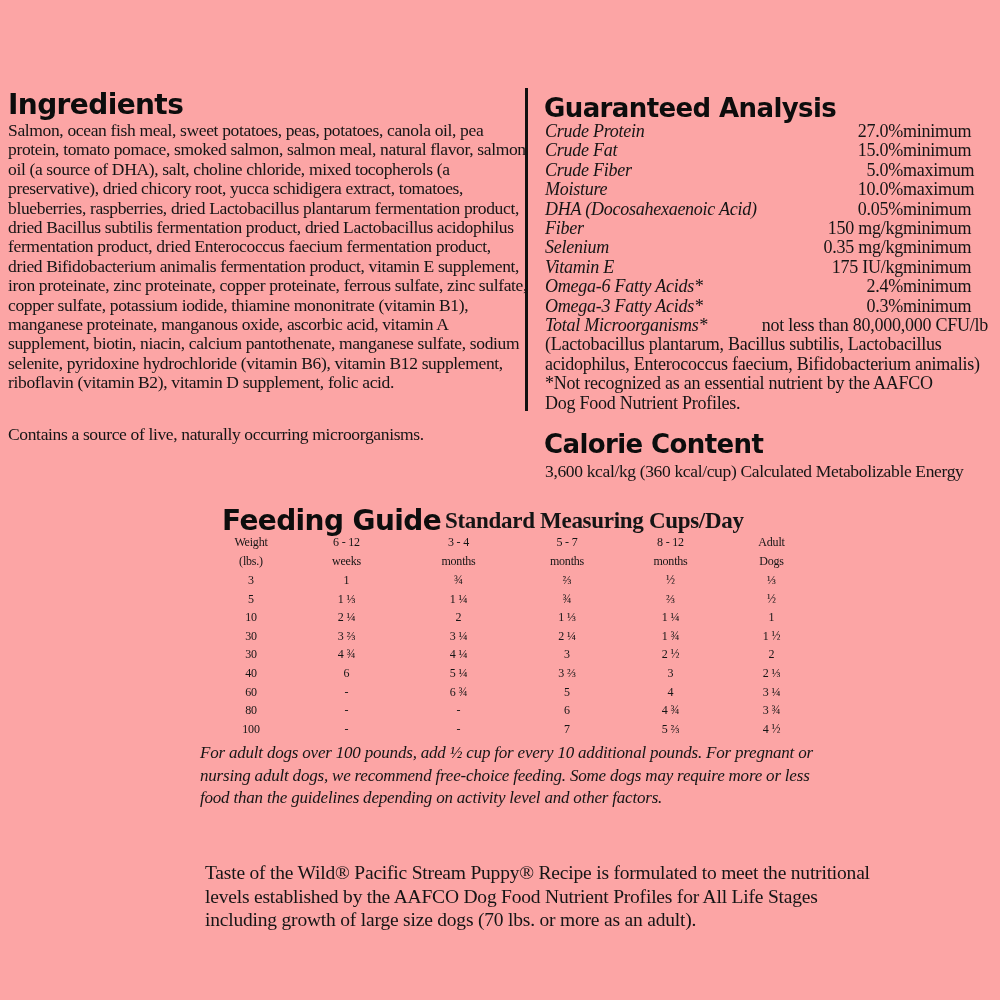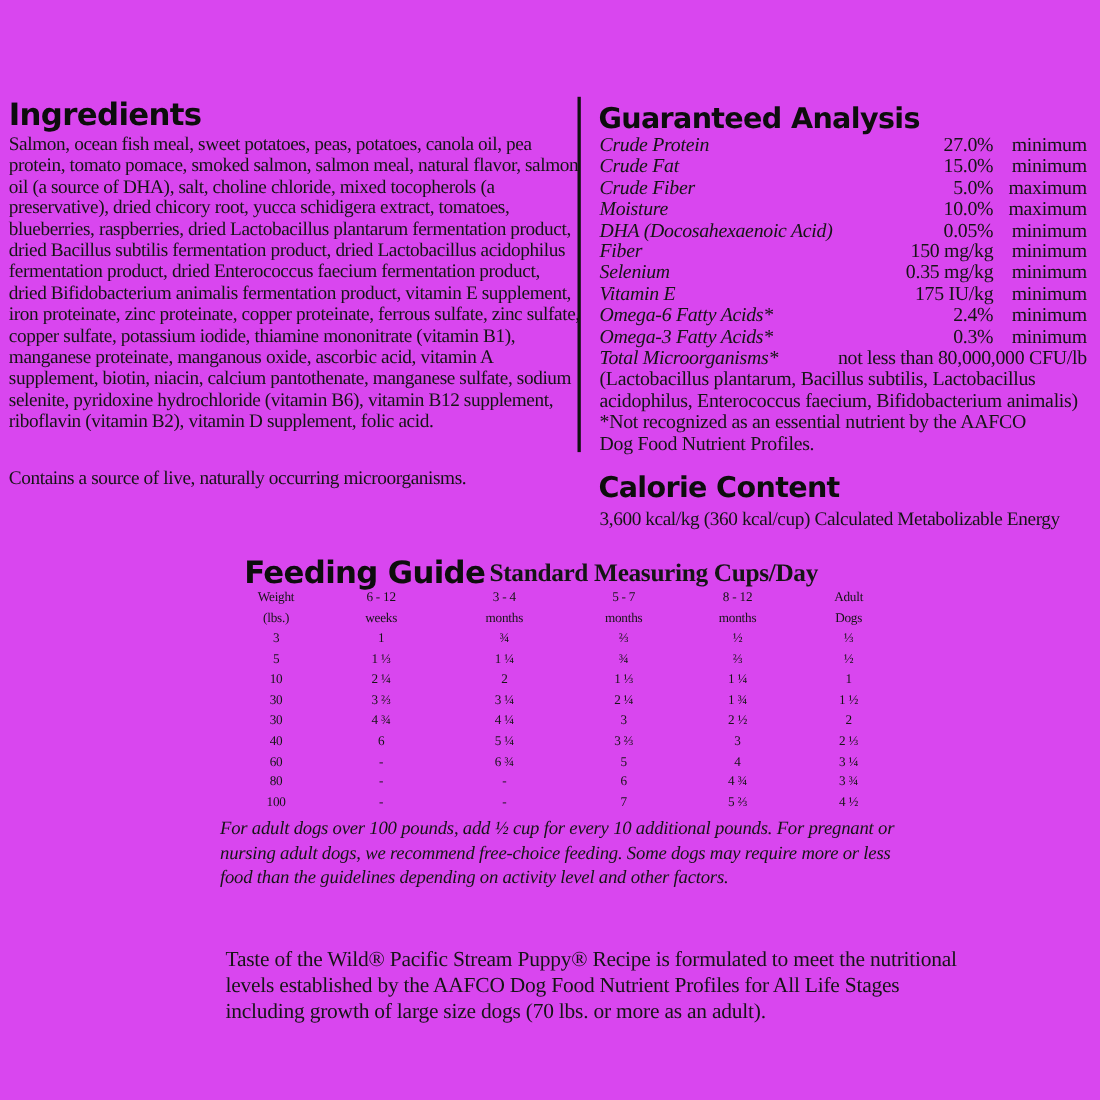--- a/index.html
+++ b/index.html
@@ -1,37 +1,37 @@
 <!DOCTYPE html>
 <html><head>
 <meta charset="utf-8">
 <style>
   html,body{margin:0;padding:0;background:#ffffff;}
-  .page{position:relative;width:1000px;height:1000px;background:#d946ef;color:#151515;
+  .page{position:relative;width:1000px;height:1000px;background:#fca5a5;color:#151515;
         font-family:"Liberation Serif","DejaVu Serif",serif;overflow:hidden;}
   .abs{position:absolute;}
   .h1{font-family:"DejaVu Sans","Liberation Sans",sans-serif;font-weight:800;letter-spacing:-0.6px;color:#0d0d0d;}
   .serifbody{font-size:17.5px;letter-spacing:-0.35px;line-height:19.4px;}
 
   
   .ing-head{left:8px;top:88px;font-size:28px;}
   .ing-body{left:8px;top:121px;width:520px;}
   .ing-note{left:8px;top:424px;width:520px;font-size:17.5px;letter-spacing:-0.35px;}
 
   
   .divider{left:525px;top:88px;width:2.5px;height:323px;background:#111;}
 
   
   .ga-head{left:544px;top:93px;font-size:26px;}
   .ga-block{left:545px;top:122px;width:443px;font-size:18px;letter-spacing:-0.25px;line-height:19.4px;}
   .ga-row{display:grid;grid-template-columns:auto 1fr 85px;}
   .ga-row-wide{display:grid;grid-template-columns:auto 1fr;}
   .ga-label{white-space:nowrap;text-align:left;font-style:italic;}
   .ga-value{text-align:right;white-space:nowrap;}
-  .ga-qual{text-align:right;white-space:nowrap;}
+  .ga-qual{text-align:left;white-space:nowrap;}
   .ga-foot{white-space:nowrap;}
 
   
   .cal-head{left:544px;top:429px;font-size:26px;}
   .cal-body{left:545px;top:461px;width:450px;font-size:17.5px;letter-spacing:-0.35px;white-space:nowrap;}
 
   
   .fg-head{left:222px;top:504px;font-size:28px;}
   .fg-sub{left:445px;top:508px;font-size:23px;font-weight:700;letter-spacing:-0.3px;}
   .fg-table{left:210px;top:533px;width:610px;font-size:12px;letter-spacing:-0.2px;}

